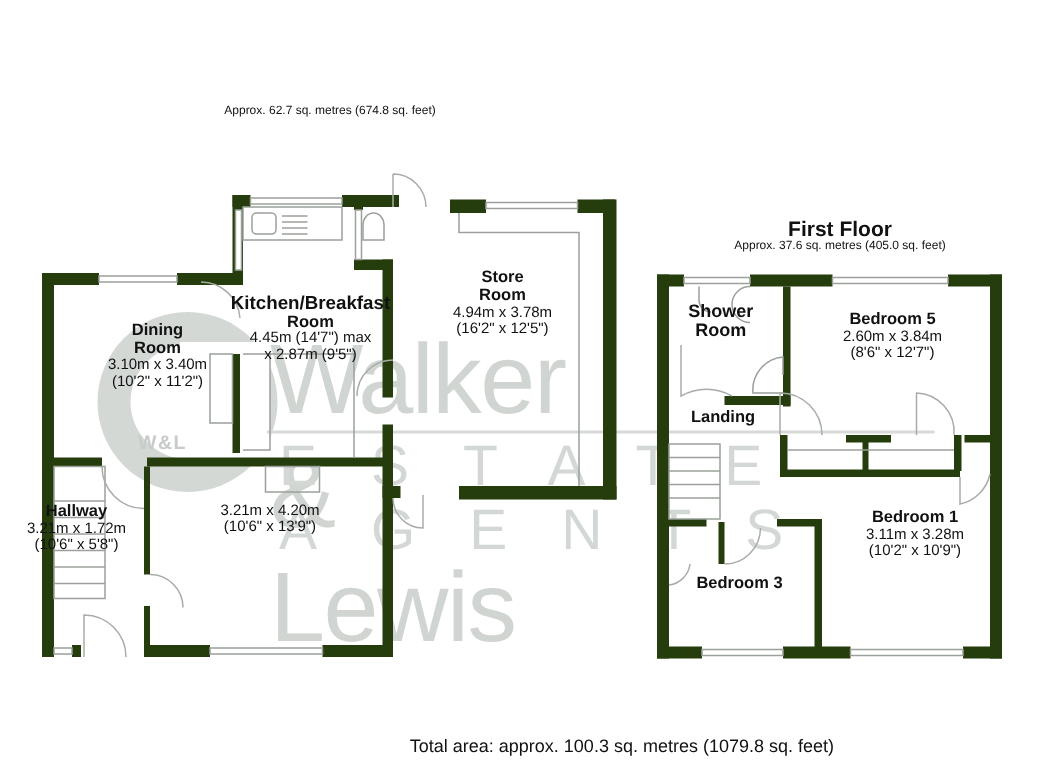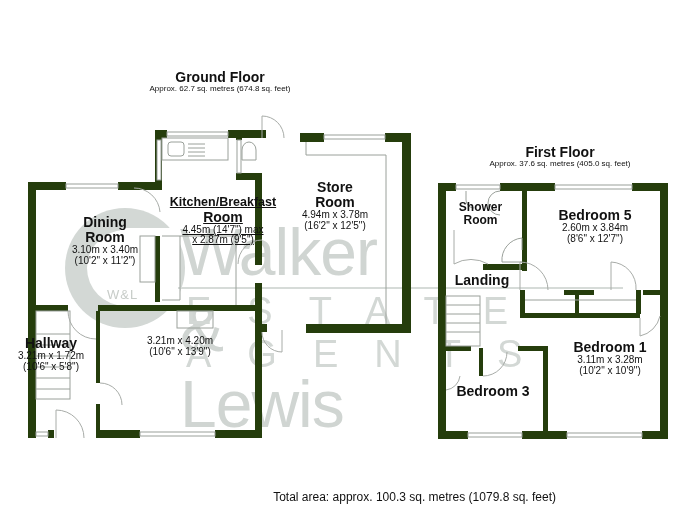--- a/index.html
+++ b/index.html
@@ -1,35 +1,35 @@
 <!DOCTYPE html>
 <html><head>
 <meta charset="utf-8">
 <style>
   html, body { margin:0; padding:0; background:#ffffff; }
   body { width:700px; height:509px; position:relative; overflow:hidden; font-family:"Liberation Sans", sans-serif; color:#111; }
   svg.plan { position:absolute; left:0; top:0; }
   .lbl { position:absolute; text-align:center; line-height:1.08; white-space:nowrap; }
-  .rn { font-weight:bold; font-size:14px; display:block; }
+  .rn { font-weight:bold; font-size:11px; display:block; }
   .dm { font-size:10px; display:block; }
   .ftitle { font-weight:bold; font-size:14px; display:block; }
   .farea { font-size:8px; display:block; }
   .total { position:absolute; left:0; width:556px; top:490px; text-align:right; font-size:12px; }
   .wm { position:absolute; pointer-events:none; }
 </style>
 </head>
 <body>
 
 <div class="wm">
   <svg width="700" height="509" style="position:absolute;left:0;top:0">
     <circle cx="125" cy="268" r="60" fill="#d3d8d5"></circle>
     <circle cx="125" cy="268" r="38" fill="#ffffff"></circle>
     <rect x="120" y="228" width="60" height="80" fill="#ffffff"></rect>
   </svg>
-  <span style="position:absolute;left:107px;top:287px;font-size:13px;color:#c7ccc8;letter-spacing:1px;">W&amp;L</span>
+  <span style="position:absolute;left:92px;top:287px;font-size:13px;color:#c7ccc8;letter-spacing:1px;font-weight:bold;">W&amp;L</span>
   <span style="position:absolute;left:180px;top:214px;font-size:66px;color:#d0d5d2;letter-spacing:-1px;">Walker &amp; Lewis</span>
   <div style="position:absolute;left:178px;top:287px;width:445px;height:2px;background:#d6dbd8;"></div>
   <span style="position:absolute;left:186px;top:290px;font-size:38px;color:#d3d8d5;letter-spacing:36px;">ESTATE AGENTS</span>
 </div>
 
 <svg class="plan" width="700" height="509">
   <g fill="#253d0c">
 
     <rect x="28" y="182" width="8" height="256"></rect>
     <rect x="28" y="182" width="38" height="8"></rect>
@@ -145,35 +145,34 @@
     <path d="M454 230 V264 A34 34 0 0 1 488 264"></path>
     <path d="M520 290 V262 A28 28 0 0 1 548 290"></path>
     <path d="M611 290 V262 A26 26 0 0 1 636 290"></path>
     <path d="M640 318 V336 A26 26 0 0 0 660 316"></path>
     <path d="M483 376 A24 24 0 0 0 507 352"></path>
     <path d="M460 376 A16 16 0 0 1 446 390"></path>
   </g>
 </svg>
 
 <div class="lbl" style="left:130px;top:70px;width:180px;">
-  <span class="ftitle">Ground Floor</span>
   <span class="farea">Approx. 62.7 sq. metres (674.8 sq. feet)</span>
 </div>
 <div class="lbl" style="left:465px;top:145px;width:190px;">
   <span class="ftitle">First Floor</span>
   <span class="farea">Approx. 37.6 sq. metres (405.0 sq. feet)</span>
 </div>
 
 <div class="lbl" style="left:50px;top:215px;width:110px;">
   <span class="rn">Dining</span>
   <span class="rn">Room</span>
   <span class="dm">3.10m x 3.40m</span>
   <span class="dm">(10'2" x 11'2")</span>
 </div>
-<div class="lbl" style="left:166px;top:196px;width:114px;text-decoration:underline;">
+<div class="lbl" style="left:150px;top:196px;width:114px;">
   <span class="rn" style="font-size:12.5px;">Kitchen/Breakfast</span>
   <span class="rn">Room</span>
   <span class="dm">4.45m (14'7") max</span>
   <span class="dm">x 2.87m (9'5")</span>
 </div>
 <div class="lbl" style="left:280px;top:180px;width:110px;">
   <span class="rn">Store</span>
   <span class="rn">Room</span>
   <span class="dm">4.94m x 3.78m</span>
   <span class="dm">(16'2" x 12'5")</span>

